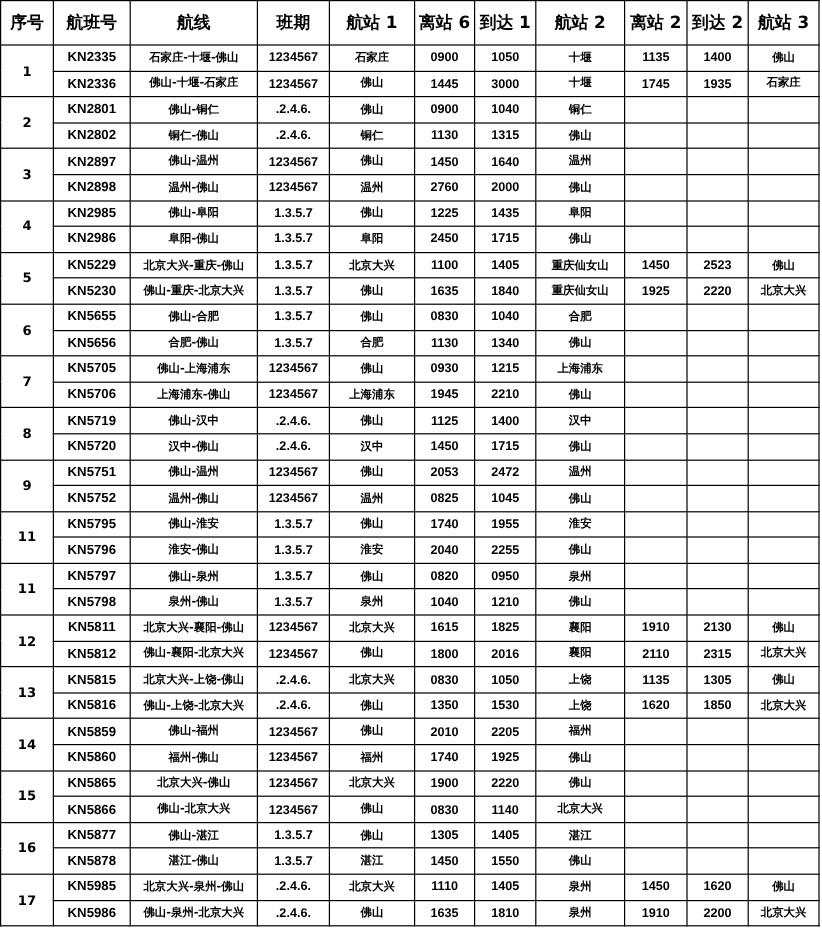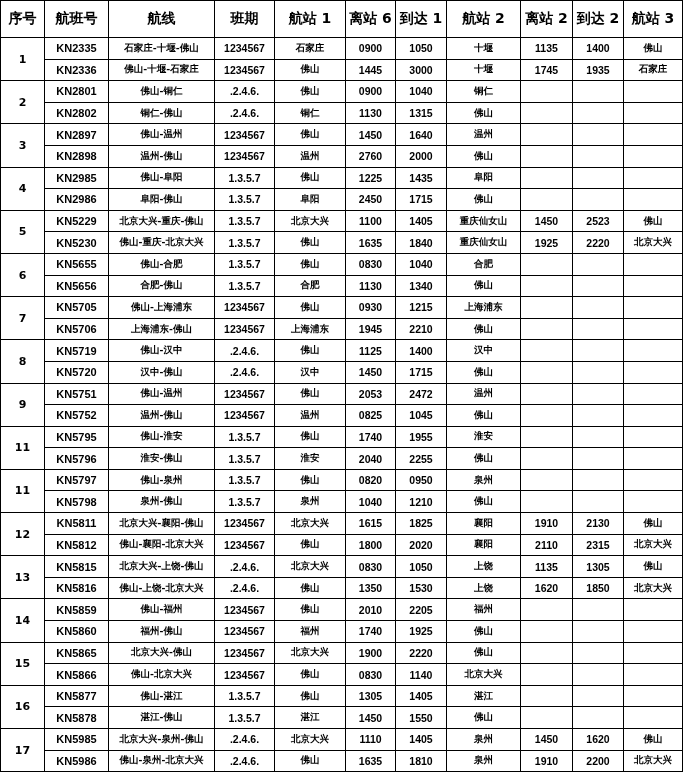--- a/index.html
+++ b/index.html
@@ -354,21 +354,21 @@
         <td class="num">1910</td>
         <td class="num">2130</td>
         <td class="txt">佛山</td>
       </tr>
       <tr>
         <td class="flight">KN5812</td>
         <td class="txt">佛山-襄阳-北京大兴</td>
         <td class="num">1234567</td>
         <td class="txt">佛山</td>
         <td class="num">1800</td>
-        <td class="num">2020</td>
+        <td class="num">2016</td>
         <td class="txt">襄阳</td>
         <td class="num">2110</td>
         <td class="num">2315</td>
         <td class="txt">北京大兴</td>
       </tr>
       <tr>
         <td class="seq" rowspan="2">13</td>
         <td class="flight">KN5815</td>
         <td class="txt">北京大兴-上饶-佛山</td>
         <td class="num">.2.4.6.</td>

